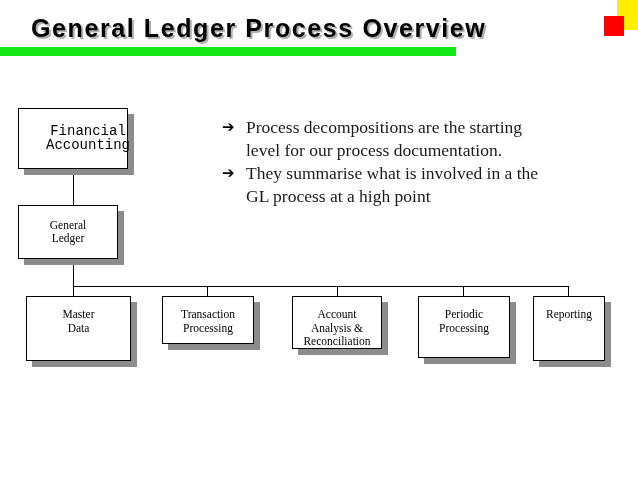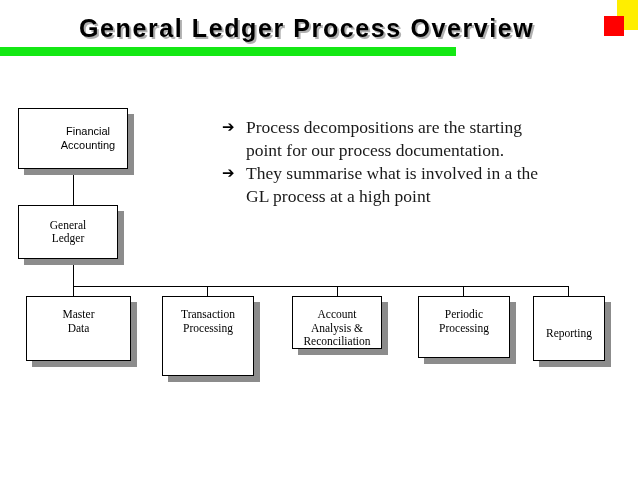--- a/index.html
+++ b/index.html
@@ -23,21 +23,20 @@
     position: absolute;
     left: 31px;
     top: 14px;
     font-family: "Liberation Sans", sans-serif;
     font-weight: bold;
     font-size: 25px;
     letter-spacing: 1.6px;
     color: #000000;
     white-space: nowrap;
     text-shadow: 2px 2px 0 #b0b0b0;
-    margin-left: 48px;
   }
   #title-rule {
     position: absolute;
     left: 0px;
     top: 47px;
     width: 456px;
     height: 9px;
     background: #14e814;
   }
   #deco-yellow {
@@ -99,36 +98,36 @@
     text-align: center;
     color: #000000;
     line-height: 13px;
   }
   .node.serif .node-label {
     font-family: "Liberation Serif", serif;
     font-size: 11.5px;
     line-height: 13.5px;
   }
   .node.sans .node-label {
-    font-family: Liberation Sans, sans-serif;
-    font-size: 11px;
+    font-family: Liberation Mono, monospace;
+    font-size: 14px;
     line-height: 13.5px;
     margin-left: 30px;
   }
   .node.center-v { align-items: center; }
   .node.top-v { align-items: flex-start; }
   .node.top-v .node-label { padding-top: 11px; }
 
   #node-financial { left: 18px;  top: 108px; width: 110px; height: 61px; }
   #node-gl        { left: 18px;  top: 205px; width: 100px; height: 54px; }
   #node-master    { left: 26px;  top: 296px; width: 105px; height: 65px; }
-  #node-trans     { left: 162px; top: 296px; width: 92px;  height: 80px; }
+  #node-trans     { left: 162px; top: 296px; width: 92px;  height: 48px; }
   #node-account   { left: 292px; top: 296px; width: 90px;  height: 53px; }
   #node-periodic  { left: 418px; top: 296px; width: 92px;  height: 62px; }
-  #node-reporting { left: 533px; top: 296px; width: 72px;  height: 65px; align-items: center; }
+  #node-reporting { left: 533px; top: 296px; width: 72px;  height: 65px; }
 
   
   .conn {
     position: absolute;
     background: #000000;
   }
   .conn-v { width: 1.3px; }
   .conn-h { height: 1.3px; }
 
   #conn-fa-gl   { left: 73px;  top: 169px; height: 36px; }
@@ -146,21 +145,21 @@
 <div id="slide">
 
   <div id="title-text">General Ledger Process Overview</div>
   <div id="title-rule"></div>
   <div id="deco-yellow"></div>
   <div id="deco-red"></div>
 
   <div id="bullets">
     <div class="bullet-row">
       <span class="bullet-glyph">➔</span>
-      <span class="bullet-text">Process decompositions are the starting point for our process documentation.</span>
+      <span class="bullet-text">Process decompositions are the starting level for our process documentation.</span>
     </div>
     <div class="bullet-row">
       <span class="bullet-glyph">➔</span>
       <span class="bullet-text">They summarise what is involved in a the GL process at a high point</span>
     </div>
   </div>
 
   <div class="conn conn-v" id="conn-fa-gl"></div>
   <div class="conn conn-v" id="conn-gl-bus"></div>
   <div class="conn conn-h" id="conn-bus"></div>

